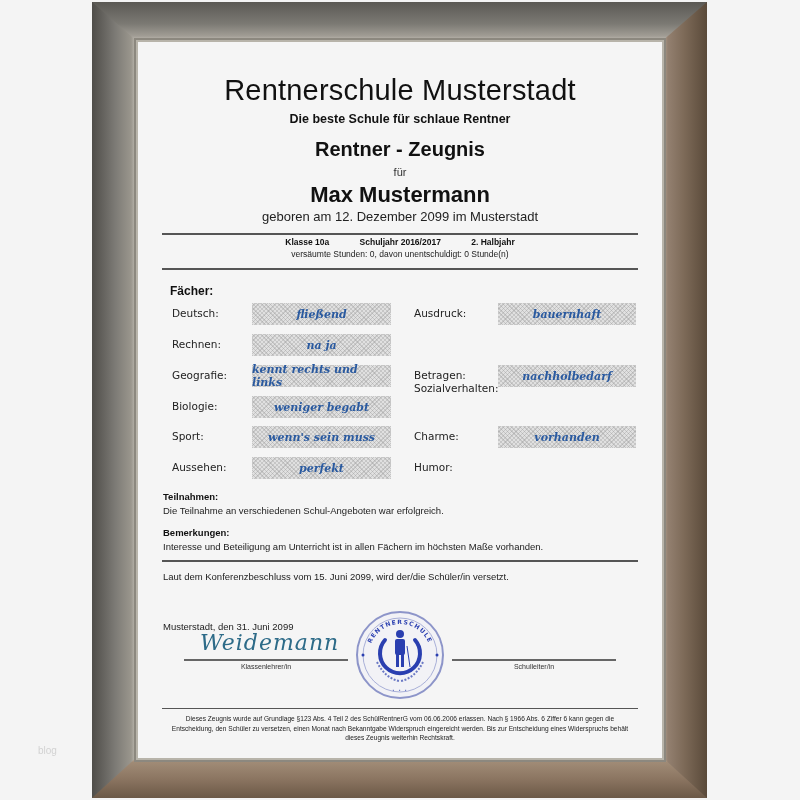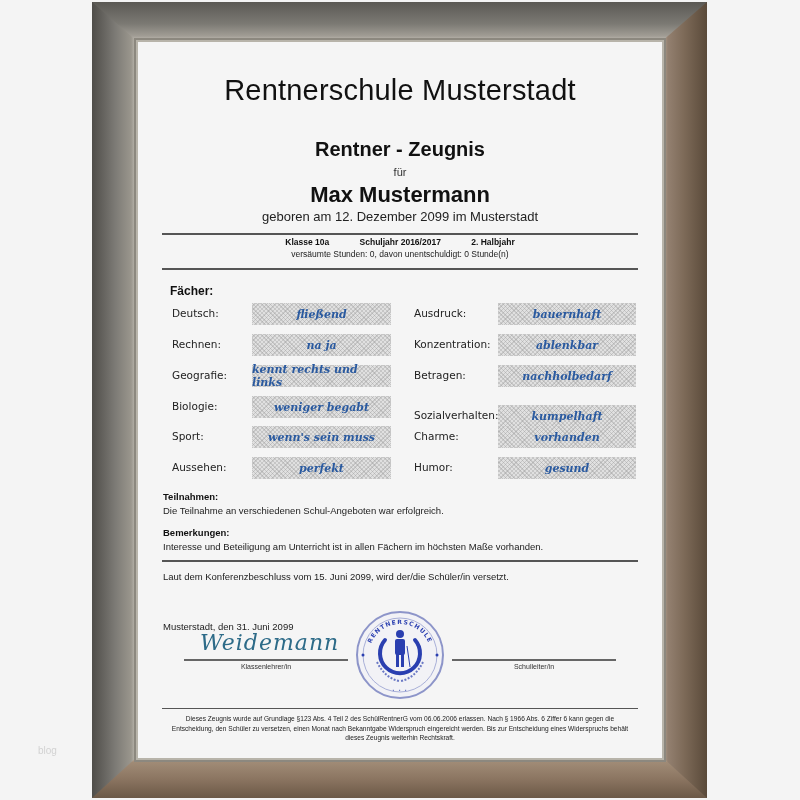--- a/index.html
+++ b/index.html
@@ -130,20 +130,21 @@
 
 <div class="frame">
   <div class="frame-top"></div>
   <div class="frame-bottom"></div>
   <div class="frame-left"></div>
   <div class="frame-right"></div>
 </div>
 
 <div class="paper">
   <div class="title center">Rentnerschule Musterstadt</div>
+  <div class="subtitle center">Die beste Schule für schlaue Rentner</div>
   <div class="doc-type center">Rentner - Zeugnis</div>
   <div class="for center">für</div>
   <div class="name center">Max Mustermann</div>
   <div class="born center">geboren am 12. Dezember 2099 im Musterstadt</div>
 
   <div class="rule" style="top:191px;"></div>
   <div class="meta-line1 center">
     <span>Klasse 10a</span>
     <span>Schuljahr 2016/2017</span>
     <span>2. Halbjahr</span>
@@ -175,39 +176,33 @@
   </div>
   <div class="grade-row" style="left:0; top:415px; width:260px;">
     <span class="grade-label" style="left:34px;">Aussehen:</span>
     <span class="grade-box" style="left:114px;">perfekt</span>
   </div>
 
   <div class="grade-row" style="left:0; top:261px; width:524px;">
     <span class="grade-label" style="left:276px;">Ausdruck:</span>
     <span class="grade-box" style="left:360px; width:138px;">bauernhaft</span>
   </div>
-  <div class="grade-row" style="left:0; top:292px; width:524px;">
-    <span class="grade-label" style="left:276px;">Konzentration:</span>
-    <span class="grade-box" style="left:360px; width:138px;">ablenkbar</span>
-  </div>
   <div class="grade-row" style="left:0; top:323px; width:592px;">
     <span class="grade-label" style="left:276px;">Betragen:</span>
     <span class="grade-box" style="left:360px; width:138px;">nachholbedarf</span>
   </div>
-  <div class="grade-row" style="left:0; top:363px; width:524px;">
+  <div class="grade-row" style="left:0; top:336px; width:524px;">
     <span class="grade-label" style="left:276px;">Sozialverhalten:</span>
-    <span class="grade-box" style="left:360px; width:138px;">kumpelhaft</span>
   </div>
   <div class="grade-row" style="left:0; top:384px; width:524px;">
     <span class="grade-label" style="left:276px;">Charme:</span>
     <span class="grade-box" style="left:360px; width:138px;">vorhanden</span>
   </div>
   <div class="grade-row" style="left:0; top:415px; width:524px;">
     <span class="grade-label" style="left:276px;">Humor:</span>
-    <span class="grade-box" style="left:360px; width:138px;">gesund</span>
   </div>
 
   <div class="section-head" style="top:449px;">Teilnahmen:</div>
   <div class="section-text" style="top:463px;">Die Teilnahme an verschiedenen Schul-Angeboten war erfolgreich.</div>
   <div class="section-head" style="top:485px;">Bemerkungen:</div>
   <div class="section-text" style="top:499px;">Interesse und Beteiligung am Unterricht ist in allen Fächern im höchsten Maße vorhanden.</div>
 
   <div class="rule" style="top:518px; left:24px; right:24px;"></div>
 
   <div class="section-text" style="top:529px;">Laut dem Konferenzbeschluss vom 15. Juni 2099, wird der/die Schüler/in versetzt.</div>

